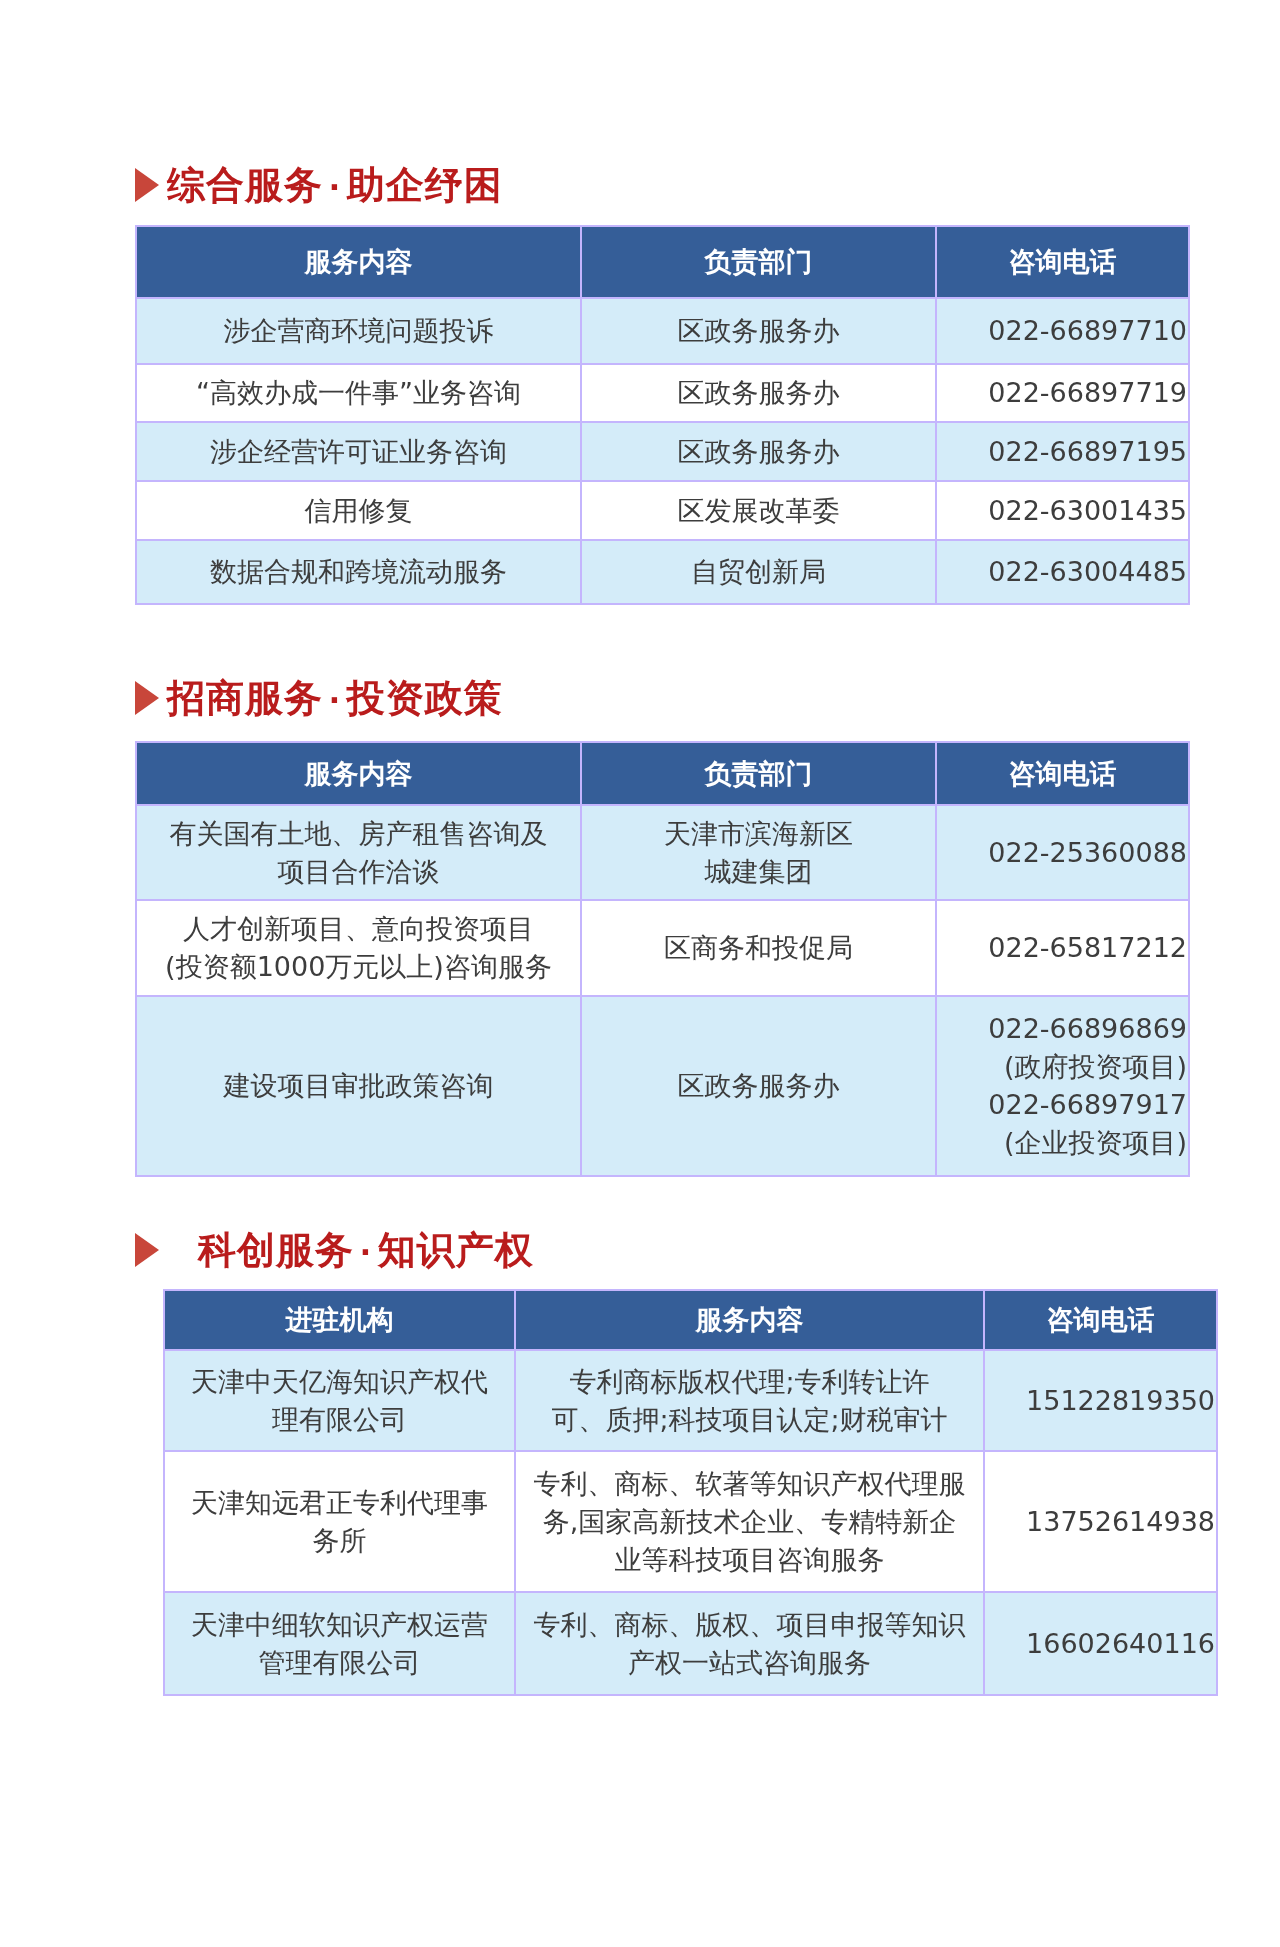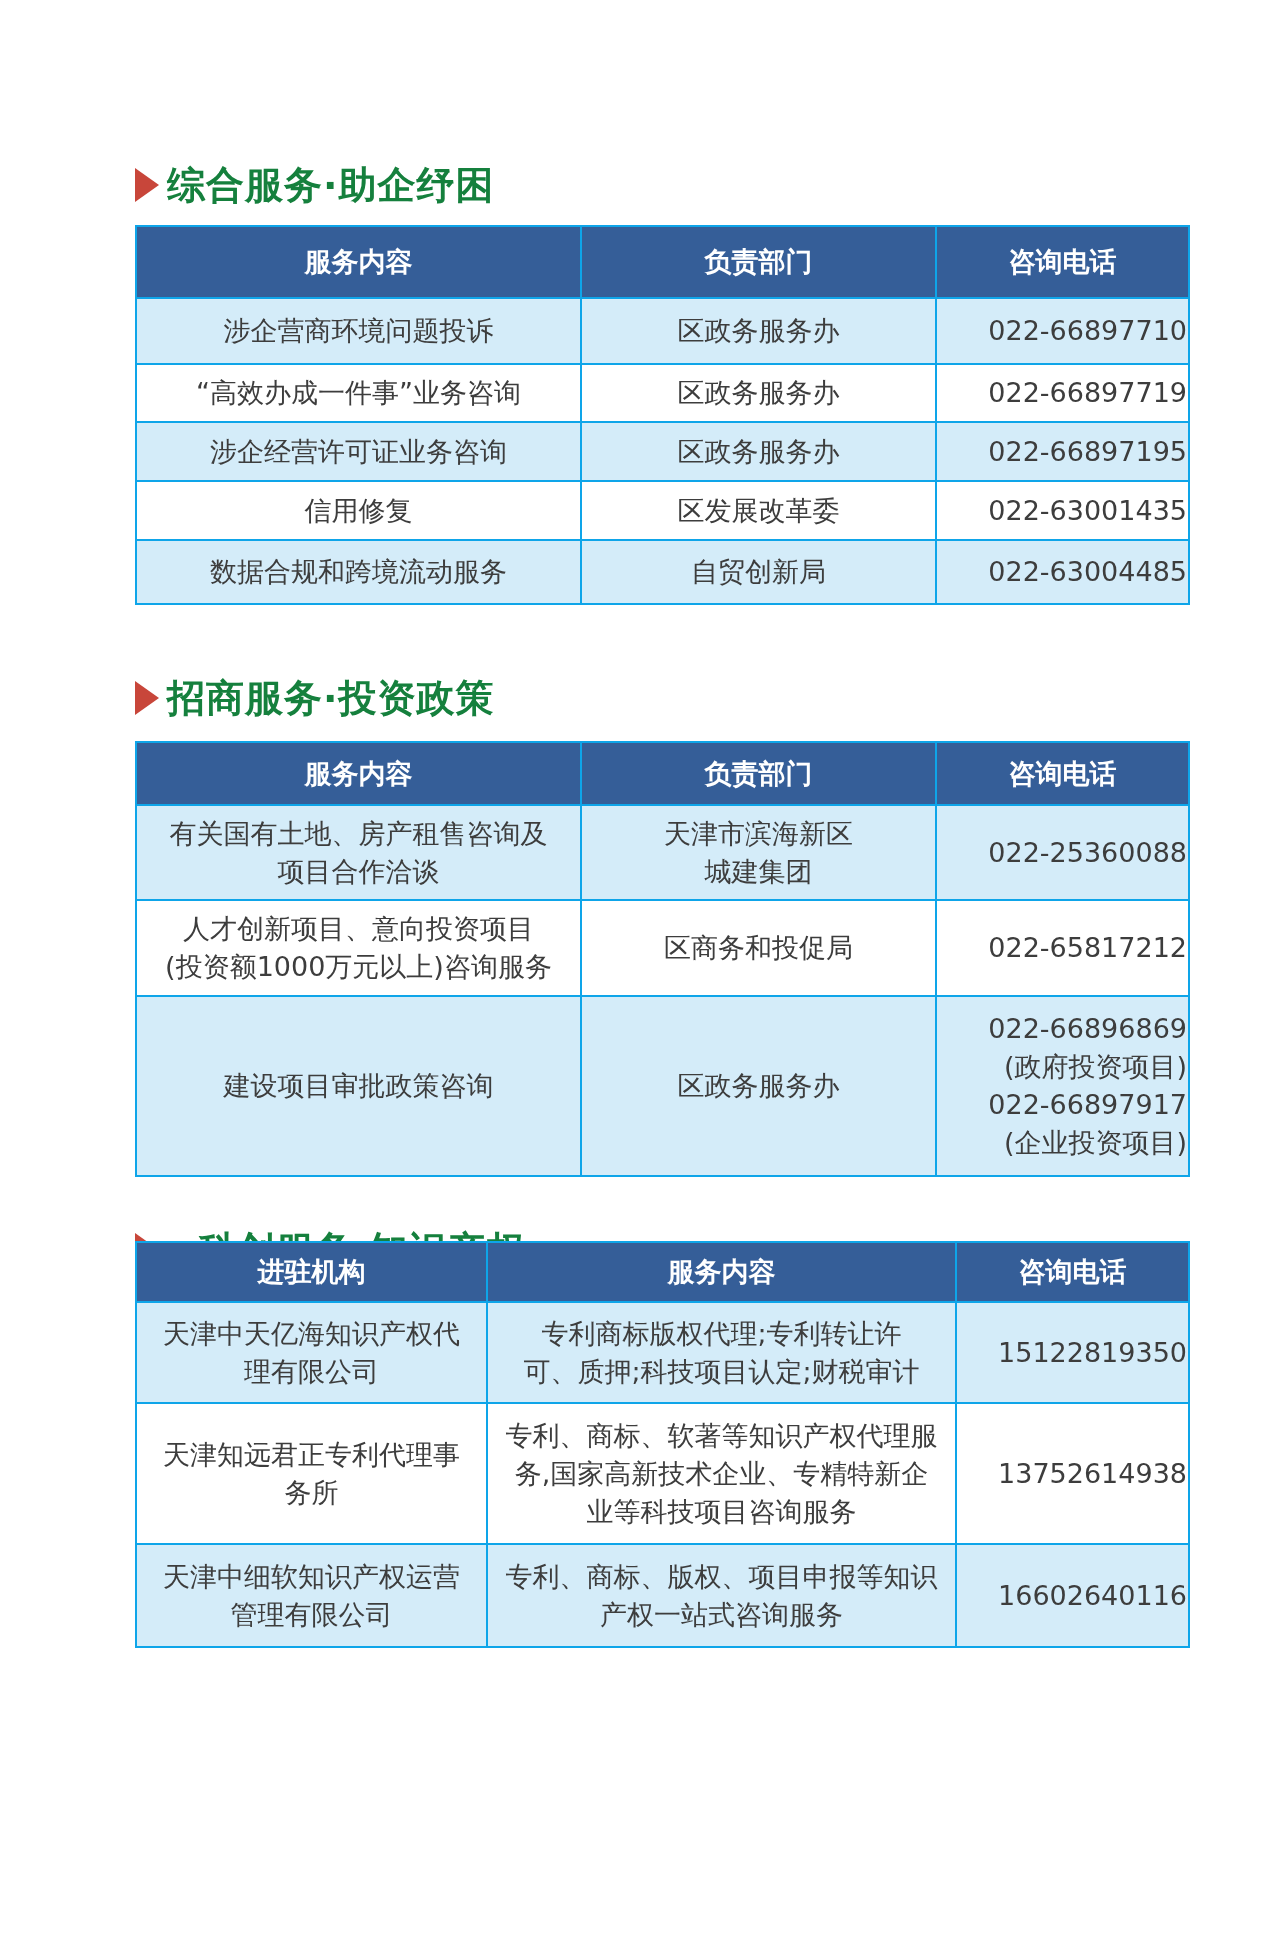--- a/index.html
+++ b/index.html
@@ -1,24 +1,24 @@
 <!DOCTYPE html>
 <html><head>
 <meta charset="utf-8">
 <style>
   html, body { margin: 0; padding: 0; background: #ffffff; }
   body { width: 1280px; height: 1947px; position: relative; overflow: hidden;
          font-family: "DejaVu Sans", "Liberation Sans", sans-serif; color: #3a3a3a; }
   .section-title { position: absolute; left: 135px; height: 50px; display: flex; align-items: center; }
   .tri { width: 0; height: 0; border-top: 17px solid transparent; border-bottom: 17px solid transparent;
          border-left: 24px solid #c8463a; margin-right: 8px; }
-  .title-text { font-size: 38px; font-weight: bold; color: #15803d; letter-spacing: 1px; }
+  .title-text { font-size: 38px; font-weight: bold; color: #b91c1c; letter-spacing: 1px; font-family: Liberation Mono, monospace; }
   table { position: absolute; left: 135px; width: 1053px; border-collapse: collapse; table-layout: fixed;
           font-size: 27px; }
-  th, td { border: 2px solid #0ea5e9; }
+  th, td { border: 2px solid #c4b5fd; }
   th { background: #355e98; color: #ffffff; font-weight: bold; font-size: 27px; text-align: center; }
   td { color: #3d3d3d; line-height: 38px; }
   tr.blue td { background: #d4ecf9; }
   tr.white td { background: #ffffff; }
   td.left { text-align: center; padding: 0 14px; }
   td.center { text-align: center; padding: 6px 10px; }
   td.phone { text-align: right; font-size: 27px; }
 </style>
 </head>
 <body>
@@ -112,21 +112,21 @@
       <div>(企业投资项目)</div>
     </td>
   </tr>
 </tbody>
   </table>
 
 <div class="section-title" style="top:1225px;gap:31px;">
   <span class="tri"></span>
   <span class="title-text">科创服务·知识产权</span>
 </div>
-<table style="top:1241px;">
+<table style="top:1289px;margin-left:28px;">
   <colgroup>
       <col style="width:351px">
       <col style="width:469px">
       <col style="width:233px">
     </colgroup>
   <tbody>
       <tr style="height:60px">
     <th>进驻机构</th>
     <th>服务内容</th>
     <th>咨询电话</th>

